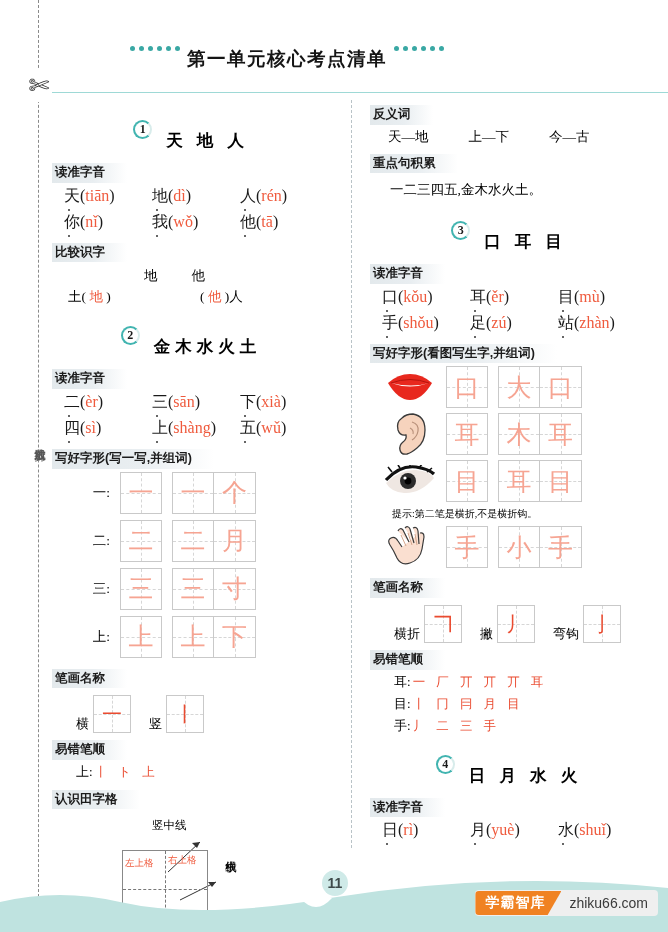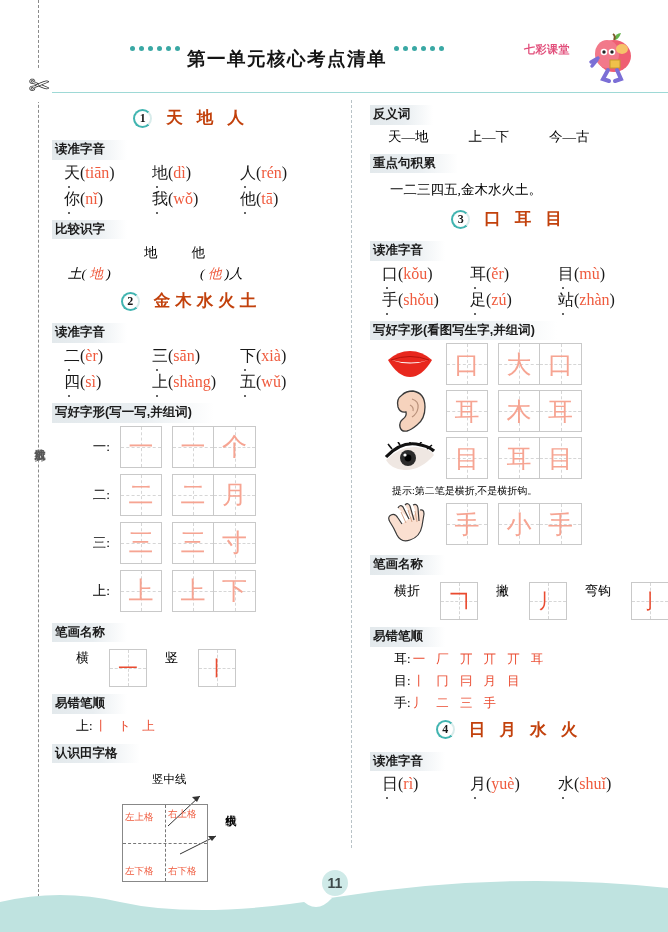--- a/index.html
+++ b/index.html
@@ -69,22 +69,22 @@
     gap: 10px; margin: 7px 0 6px 0;
   }
   .sec-num {
     width: 19px; height: 19px; border-radius: 50%;
     border: 2px solid #41b4b0; border-right-color: #d8eceb;
     display: flex; align-items: center; justify-content: center;
     font-size: 12px; font-weight: bold; color: #1a1a1a;
     font-family: "Liberation Serif", serif;
   }
   .sec-title {
-    font-size: 16.5px; font-weight: bold; color: #c2410c;
-    letter-spacing: 5px; padding-left: 4px;
+    font-size: 16.5px; font-weight: bold; color: #000000;
+    letter-spacing: 5px; padding-left: 4px; margin-top: 23px;
   }
 
   
   .lbl {
     font-size: 12.5px; font-weight: bold; color: #1b1b1b;
     font-family: "Liberation Sans", sans-serif;
     background: linear-gradient(to right, #e3e9ec 0%, #e9eef1 55%, #ffffff 100%);
     padding: 2px 22px 2px 3px; display: inline-block;
     margin: 5px 0 3px 4px; line-height: 1.25; white-space: nowrap;
   }
@@ -94,21 +94,21 @@
   .pycell { width: 88px; font-size: 16px; color: #1a1a1a; position: relative; white-space: nowrap; }
   .pycell .py { color: #ef5a3d; }
   .pycell::after {
     content: ""; position: absolute; left: 4px; bottom: -4px;
     width: 2px; height: 2px; border-radius: 50%; background: #333;
   }
 
   
   .cmp-head { display: flex; padding-left: 96px; font-size: 13.5px; gap: 34px; margin: 2px 0 3px; }
   .cmp-row { display: flex; padding-left: 20px; font-size: 13.5px; margin-bottom: 3px; }
-  .cmp-cell { width: 132px; white-space: nowrap; font-style: italic; }
+  .cmp-cell { width: 132px; white-space: nowrap; }
   .red { color: #ef5a3d; }
 
   
   .anto { display: flex; padding-left: 22px; font-size: 13.5px; gap: 40px; margin-bottom: 3px; }
   .sent { padding-left: 24px; font-size: 13.5px; margin: 4px 0 6px; line-height: 1.55; }
 
   
   .tz {
     width: 42px; height: 42px; border: 1px solid #c9c9c9;
     position: relative; background: #fff; flex: 0 0 auto;
@@ -121,21 +121,21 @@
     font-size: 25px; color: #f6a492; font-family: "Liberation Serif", serif; z-index: 2;
   }
   .tz-pair { display: flex; }
   .tz-pair .tz + .tz { border-left: none; }
 
   .write-row { display: flex; align-items: center; gap: 10px; padding-left: 28px; margin-bottom: 6px; }
   .write-key { font-size: 13.5px; width: 34px; text-align: right; white-space: nowrap; }
 
   
   .stroke-row { display: flex; align-items: center; padding-left: 28px; gap: 6px; margin: 4px 0 2px; }
-  .stroke-item { display: flex; align-items: flex-start; gap: 20px; margin-right: 12px; }
+  .stroke-item { display: flex; align-items: flex-end; gap: 4px; margin-right: 12px; }
   .stroke-name { font-size: 13px; white-space: nowrap; }
   .tz-s { width: 38px; height: 38px; }
   .tz-s span { font-size: 20px; color: #ea4b30; }
 
   
   .order-row { padding-left: 28px; font-size: 13px; margin-bottom: 4px; display: flex; align-items: baseline; gap: 2px; }
   .order-row .ok { white-space: nowrap; }
   .order-row .seq { color: #ea4b30; letter-spacing: 4px; font-size: 12.5px; }
 
   
@@ -210,39 +210,20 @@
     <span class="dots">
       <i></i>
         <i></i>
         <i></i>
         <i></i>
         <i></i>
         <i></i>
     </span>
   </div>
 
-  <div class="brand-logo">
-    <span class="brand-text">七彩课堂</span>
-    <span class="apple">
-      <svg width="54" height="56" viewBox="0 0 54 56">
-        <path d="M30 7 q2 -6 7 -6 q-2 6 -6 7 z" fill="#63b34a"></path>
-        <path d="M29 2 q3 2 1 6" stroke="#7a5a2a" stroke-width="2" fill="none"></path>
-        <ellipse cx="30" cy="24" rx="17" ry="16" fill="#ef5f72"></ellipse>
-        <ellipse cx="23" cy="22" rx="12" ry="14" fill="#f2798a"></ellipse>
-        <ellipse cx="38" cy="17" rx="6" ry="5" fill="#f6c36a"></ellipse>
-        <circle cx="20" cy="20" r="3.3" fill="#fff"></circle>
-          <circle cx="20" cy="20" r="1.7" fill="#222"></circle>
-        <circle cx="28" cy="20" r="3.3" fill="#fff"></circle>
-          <circle cx="28" cy="20" r="1.7" fill="#222"></circle>
-        <rect x="26" y="28" width="10" height="8" fill="#f0c14a" stroke="#c89a2c"></rect>
-        <path d="M14 26 l-7 4 M13 28 l-5 6" stroke="#7b6fd6" stroke-width="3.5" stroke-linecap="round" fill="none"></path>
-        <path d="M24 38 l-5 9 l6 2 M33 38 l4 9 l-6 2" stroke="#7b6fd6" stroke-width="4" fill="none" stroke-linecap="round"></path>
-      </svg>
-    </span>
-  </div>
 
   <div class="cols">
     <div class="vdiv"></div>
 
     <div class="col col-l">
 
       
       <div class="sec-head">
         <span class="sec-num">1</span>
         <span class="sec-title">天 地 人</span>
@@ -563,13 +544,17 @@
         <span class="pycell"><span>水</span>(<span class="py">shuǐ</span>)</span>
       </div>
     </div>
   </div>
 
   <svg class="footer-wave" viewBox="0 0 668 74" preserveAspectRatio="none">
     <path d="M0 44 Q60 30 120 44 Q200 62 330 40 Q500 12 668 30 L668 74 L0 74 Z" fill="#bfe3e0"></path>
     <path d="M300 40 Q316 58 332 40" fill="#fff"></path>
   </svg>
   <div class="pagenum">11</div>
+  <div class="wm">
+    <span class="wm-badge">学霸智库</span>
+    <span class="wm-url">zhiku66.com</span>
+  </div>
 </div>
 
 </body></html>

